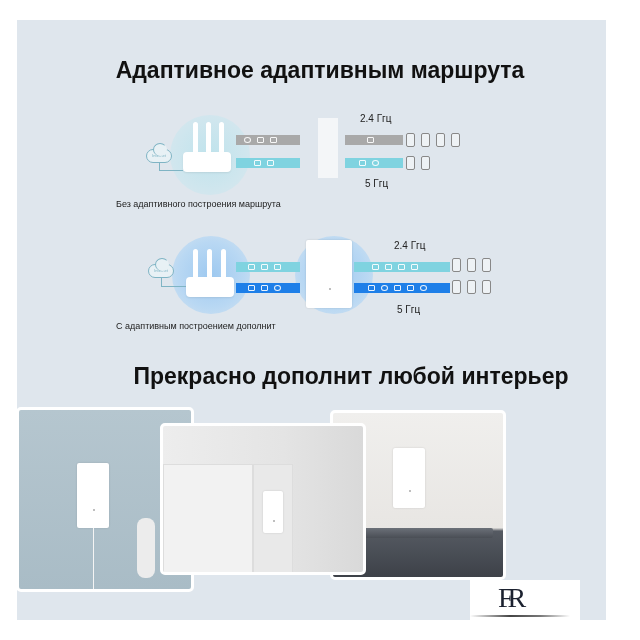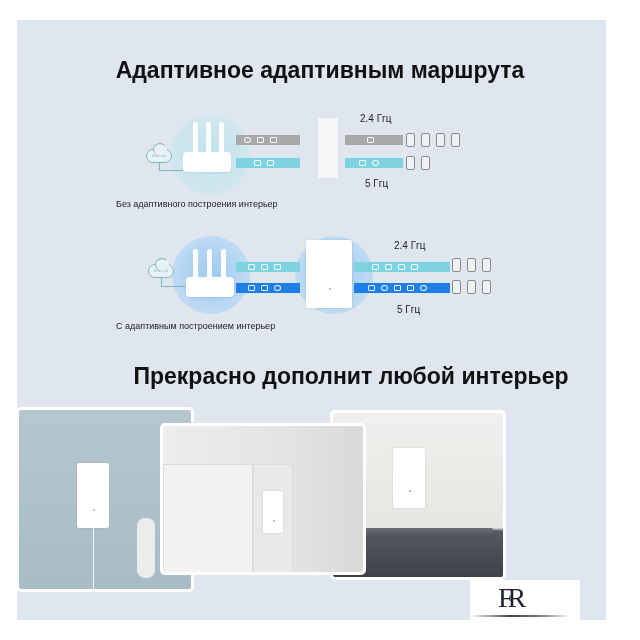--- a/index.html
+++ b/index.html
@@ -78,21 +78,21 @@
 
   <div class="phone" style="left:406px;top:133px;"></div>
   <div class="phone" style="left:421px;top:133px;"></div>
   <div class="phone" style="left:436px;top:133px;"></div>
   <div class="phone" style="left:451px;top:133px;"></div>
   <div class="phone" style="left:406px;top:156px;"></div>
   <div class="phone" style="left:421px;top:156px;"></div>
 
   <div class="label-freq" style="left:360px;top:113px;">2.4 Ггц</div>
   <div class="label-freq" style="left:365px;top:178px;">5 Ггц</div>
-  <div class="caption" style="left:116px;top:199px;">Без адаптивного построения интерьер</div>
+  <div class="caption" style="left:116px;top:199px;">Без адаптивного построения маршрута</div>
 </div>
 
 <div>
   <div class="halo blue" style="left:172px;top:236px;width:78px;height:78px;"></div>
   <div class="halo blue" style="left:295px;top:236px;width:78px;height:78px;"></div>
   <div class="antenna" style="left:193px;top:249px;height:30px;"></div>
   <div class="antenna" style="left:207px;top:249px;height:30px;"></div>
   <div class="antenna" style="left:221px;top:249px;height:30px;"></div>
   <div class="router-body" style="left:186px;top:277px;width:48px;height:20px;"></div>
   <div class="cloud" style="left:148px;top:264px;">Internet</div>
@@ -128,21 +128,21 @@
 
   <div class="phone" style="left:452px;top:258px;"></div>
   <div class="phone" style="left:467px;top:258px;"></div>
   <div class="phone" style="left:482px;top:258px;"></div>
   <div class="phone" style="left:452px;top:280px;"></div>
   <div class="phone" style="left:467px;top:280px;"></div>
   <div class="phone" style="left:482px;top:280px;"></div>
 
   <div class="label-freq" style="left:394px;top:240px;">2.4 Ггц</div>
   <div class="label-freq" style="left:397px;top:304px;">5 Ггц</div>
-  <div class="caption" style="left:116px;top:321px;">С адаптивным построением интерьер</div>
+  <div class="caption" style="left:116px;top:321px;">С адаптивным построением дополнит</div>
 </div>
 
 <div class="title t2">Прекрасно дополнит любой интерьер</div>
 
 <div class="photo p1">
   <div class="wall-unit" style="left:58px;top:53px;width:32px;height:65px;">
       <span class="dot"></span>
     </div>
   <div class="cable" style="left:74px;top:118px;height:65px;"></div>
   <div class="vase" style="left:118px;top:108px;height:60px;"></div>

